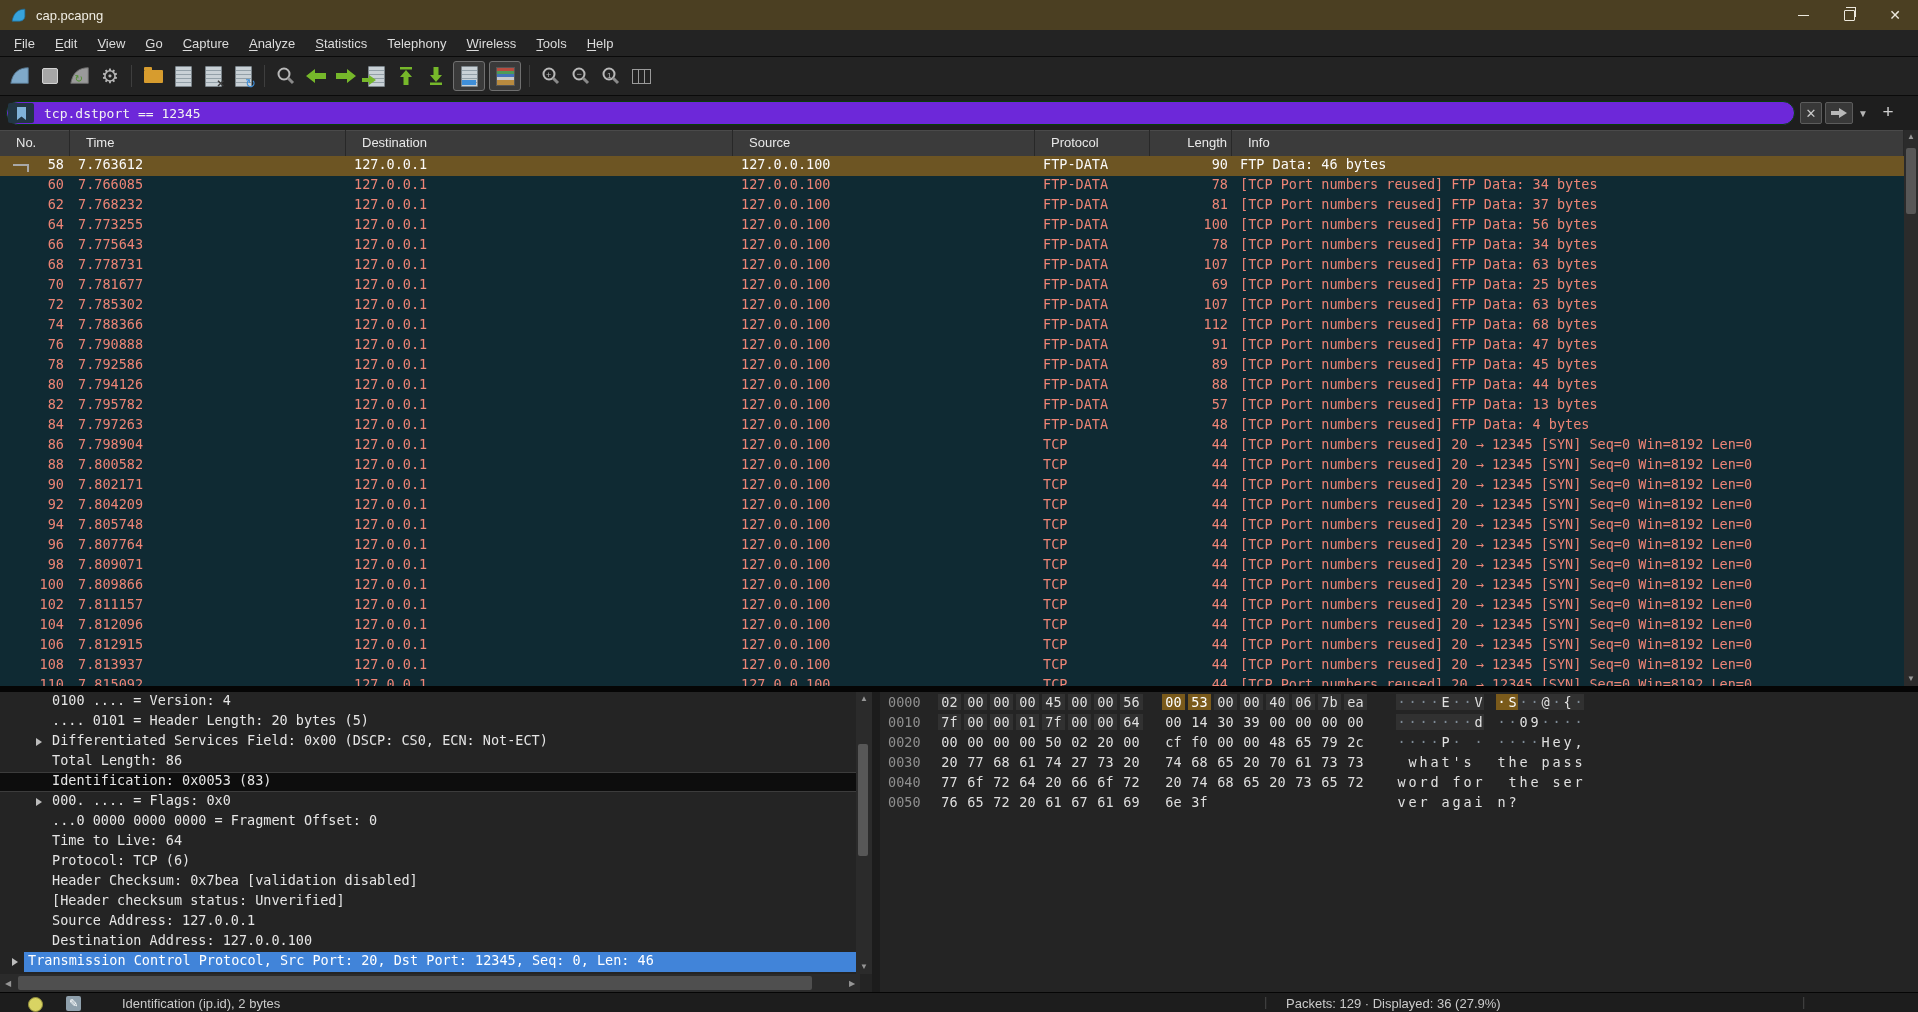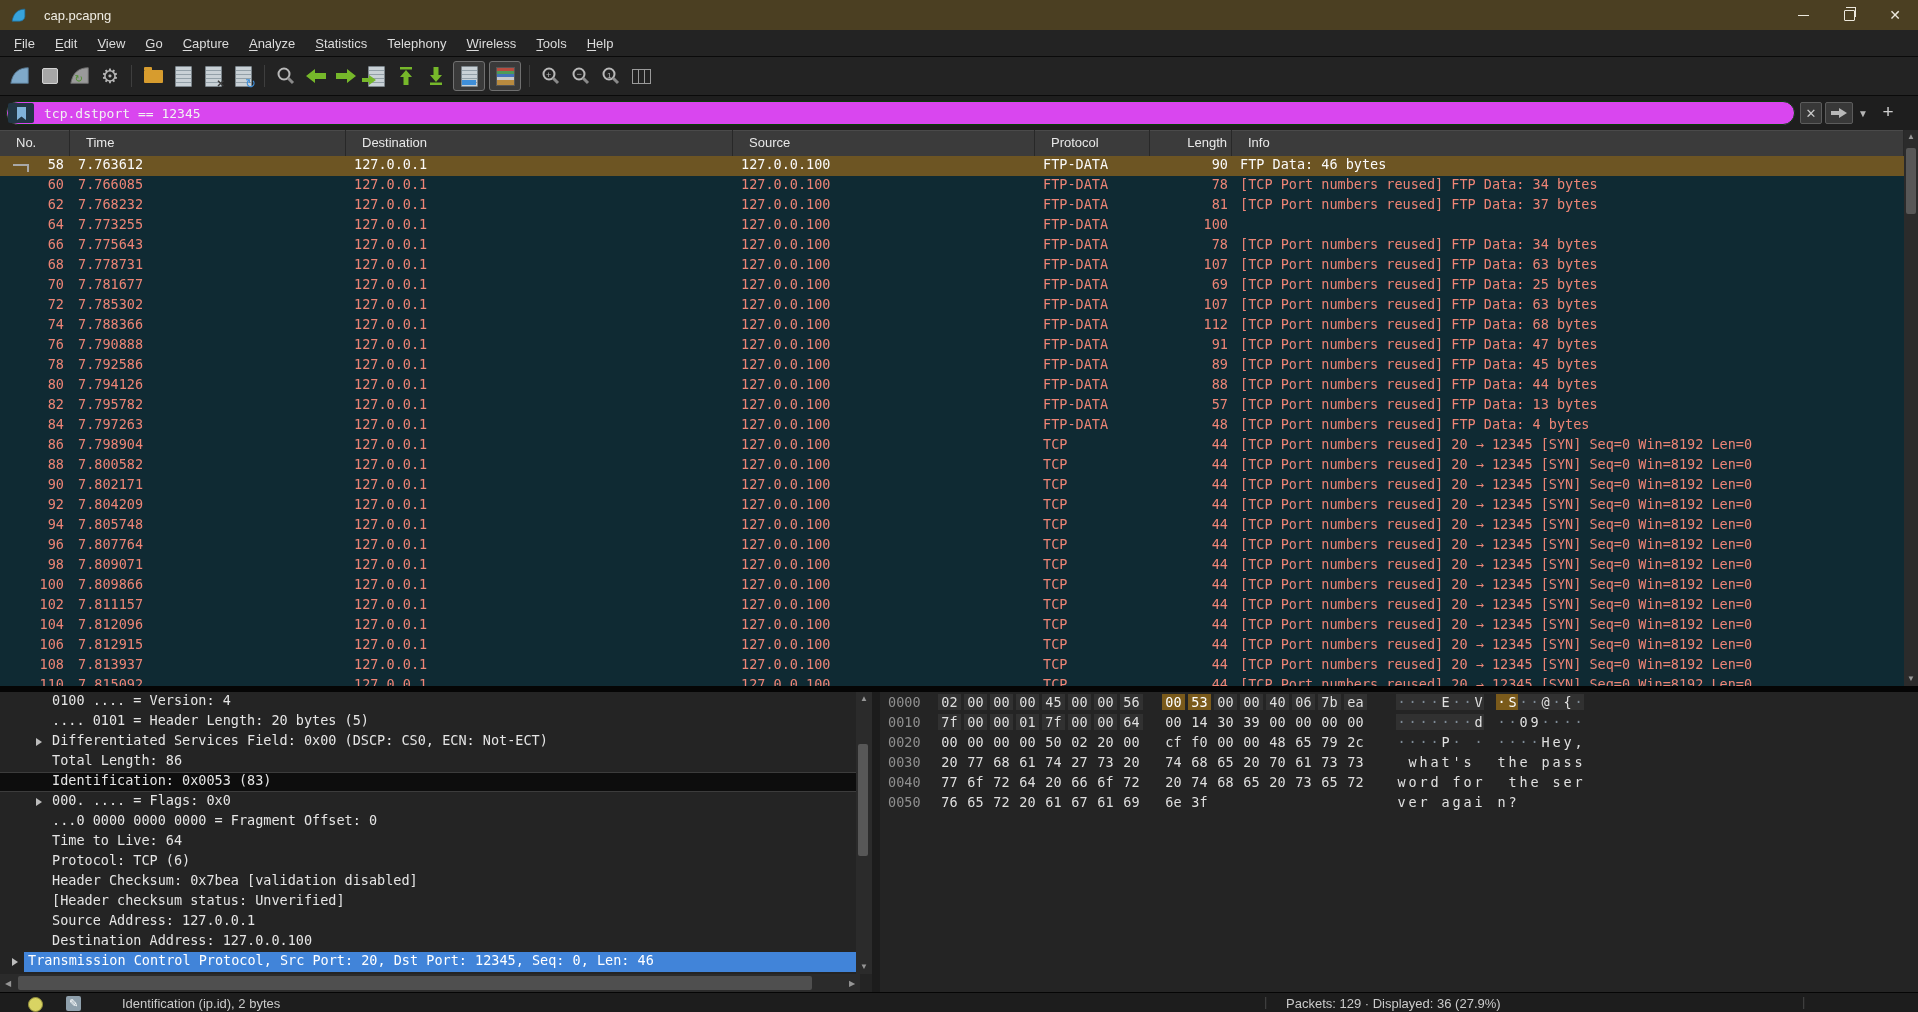--- a/index.html
+++ b/index.html
@@ -2,21 +2,21 @@
 <html><head>
 <meta charset="utf-8">
 <style>
   html,body{margin:0;padding:0;background:#111;}
   .app{position:relative;width:1918px;height:1012px;background:#1c1c1c;overflow:hidden;
        font-family:"Liberation Sans",sans-serif;-webkit-font-smoothing:antialiased;}
 
   
   .titlebar{position:absolute;left:0;top:0;right:0;height:30px;background:#4b3f22;display:flex;align-items:center;}
   .win-icon{margin-left:10px;display:flex;}
-  .win-title{margin-left:17px;font-size:13px;color:#f0ede4;}
+  .win-title{margin-left:9px;font-size:13px;color:#f0ede4;}
   .win-controls{position:absolute;right:0;top:0;height:30px;display:flex;}
   .wc{width:46px;height:30px;display:flex;align-items:center;justify-content:center;color:#ece8dd;}
   .min-glyph{width:11px;height:1px;background:#ece8dd;display:block;}
   .restore-glyph{width:9px;height:9px;border:1px solid #ece8dd;border-radius:1px;position:relative;display:block;}
   .restore-glyph::before{content:"";position:absolute;left:1px;top:-4px;width:9px;height:9px;
       border-top:1px solid #ece8dd;border-right:1px solid #ece8dd;}
   .close-glyph{font-size:14px;line-height:14px;}
 
   
   .menubar{position:absolute;top:30px;left:0;right:0;height:26px;background:#232323;display:flex;align-items:center;
@@ -36,21 +36,21 @@
   .folder{width:19px;height:13px;background:#d79c2e;border-radius:1px;position:relative;display:block;}
   .folder::before{content:"";position:absolute;top:-3px;left:0;width:8px;height:3px;background:#d79c2e;border-radius:1px 1px 0 0;}
   .stripes{width:17px;height:17px;display:block;border:1px solid #555;
        background:repeating-linear-gradient(#b84c3f 0 3px,#4f9a58 3px 6px,#4472b8 6px 9px,#c9c9c9 9px 12px,#b88a3f 12px 17px);}
   .colsic{width:19px;height:15px;display:block;border:1px solid #9a9a9a;box-sizing:border-box;
        background:linear-gradient(90deg,#0000 0 5px,#9a9a9a 5px 6px,#0000 6px 11px,#9a9a9a 11px 12px,#0000 12px);}
   .ovl{position:absolute;font-size:10px;line-height:1;}
 
   
   .filterbar{position:absolute;top:96px;left:0;right:0;height:34px;background:#1e1e1e;border-bottom:2px solid #0a0a0a;}
-  .filter-field{position:absolute;left:6px;top:5px;width:1789px;height:24px;background:#d946ef;border:1px solid #073f07;
+  .filter-field{position:absolute;left:6px;top:5px;width:1789px;height:24px;background:#6d28d9;border:1px solid #073f07;
                 border-radius:12px;display:flex;align-items:center;box-sizing:border-box;}
   .bookmark{width:26px;height:20px;background:#223644;border-radius:2px;display:flex;align-items:center;justify-content:center;margin-left:1px;flex:none;}
   .filter-input{background:transparent;border:none;outline:none;color:#f2f2f2;font:13px "DejaVu Sans Mono",monospace;
                 margin-left:8px;width:1600px;}
   .fbtn{position:absolute;top:6px;width:22px;height:22px;background:#383838;border:1px solid #5c5c5c;border-radius:2px;
         display:flex;align-items:center;justify-content:center;color:#c9c9c9;font-size:13px;box-sizing:border-box;}
   .fbtn.apply{width:28px;}
   .fcaret{position:absolute;top:6px;width:16px;height:22px;display:flex;align-items:center;justify-content:center;color:#b5b5b5;font-size:10px;}
   .fplus{position:absolute;top:4px;width:24px;height:24px;display:flex;align-items:center;justify-content:center;color:#cfcfcf;font-size:19px;}
 
@@ -314,20 +314,21 @@
         <span class="pc len">81</span>
         <span class="pc info">[TCP Port numbers reused] FTP Data: 37 bytes</span>
       </div>
       <div class="prow grid7">
         <span class="pc no">64</span>
         <span class="pc time">7.773255</span>
         <span class="pc source">127.0.0.1</span>
         <span class="pc destination">127.0.0.100</span>
         <span class="pc protocol">FTP-DATA</span>
         <span class="pc len">100</span>
+        <span class="pc info">[TCP Port numbers reused] FTP Data: 56 bytes</span>
       </div>
       <div class="prow grid7">
         <span class="pc no">66</span>
         <span class="pc time">7.775643</span>
         <span class="pc source">127.0.0.1</span>
         <span class="pc destination">127.0.0.100</span>
         <span class="pc protocol">FTP-DATA</span>
         <span class="pc len">78</span>
         <span class="pc info">[TCP Port numbers reused] FTP Data: 34 bytes</span>
       </div>

